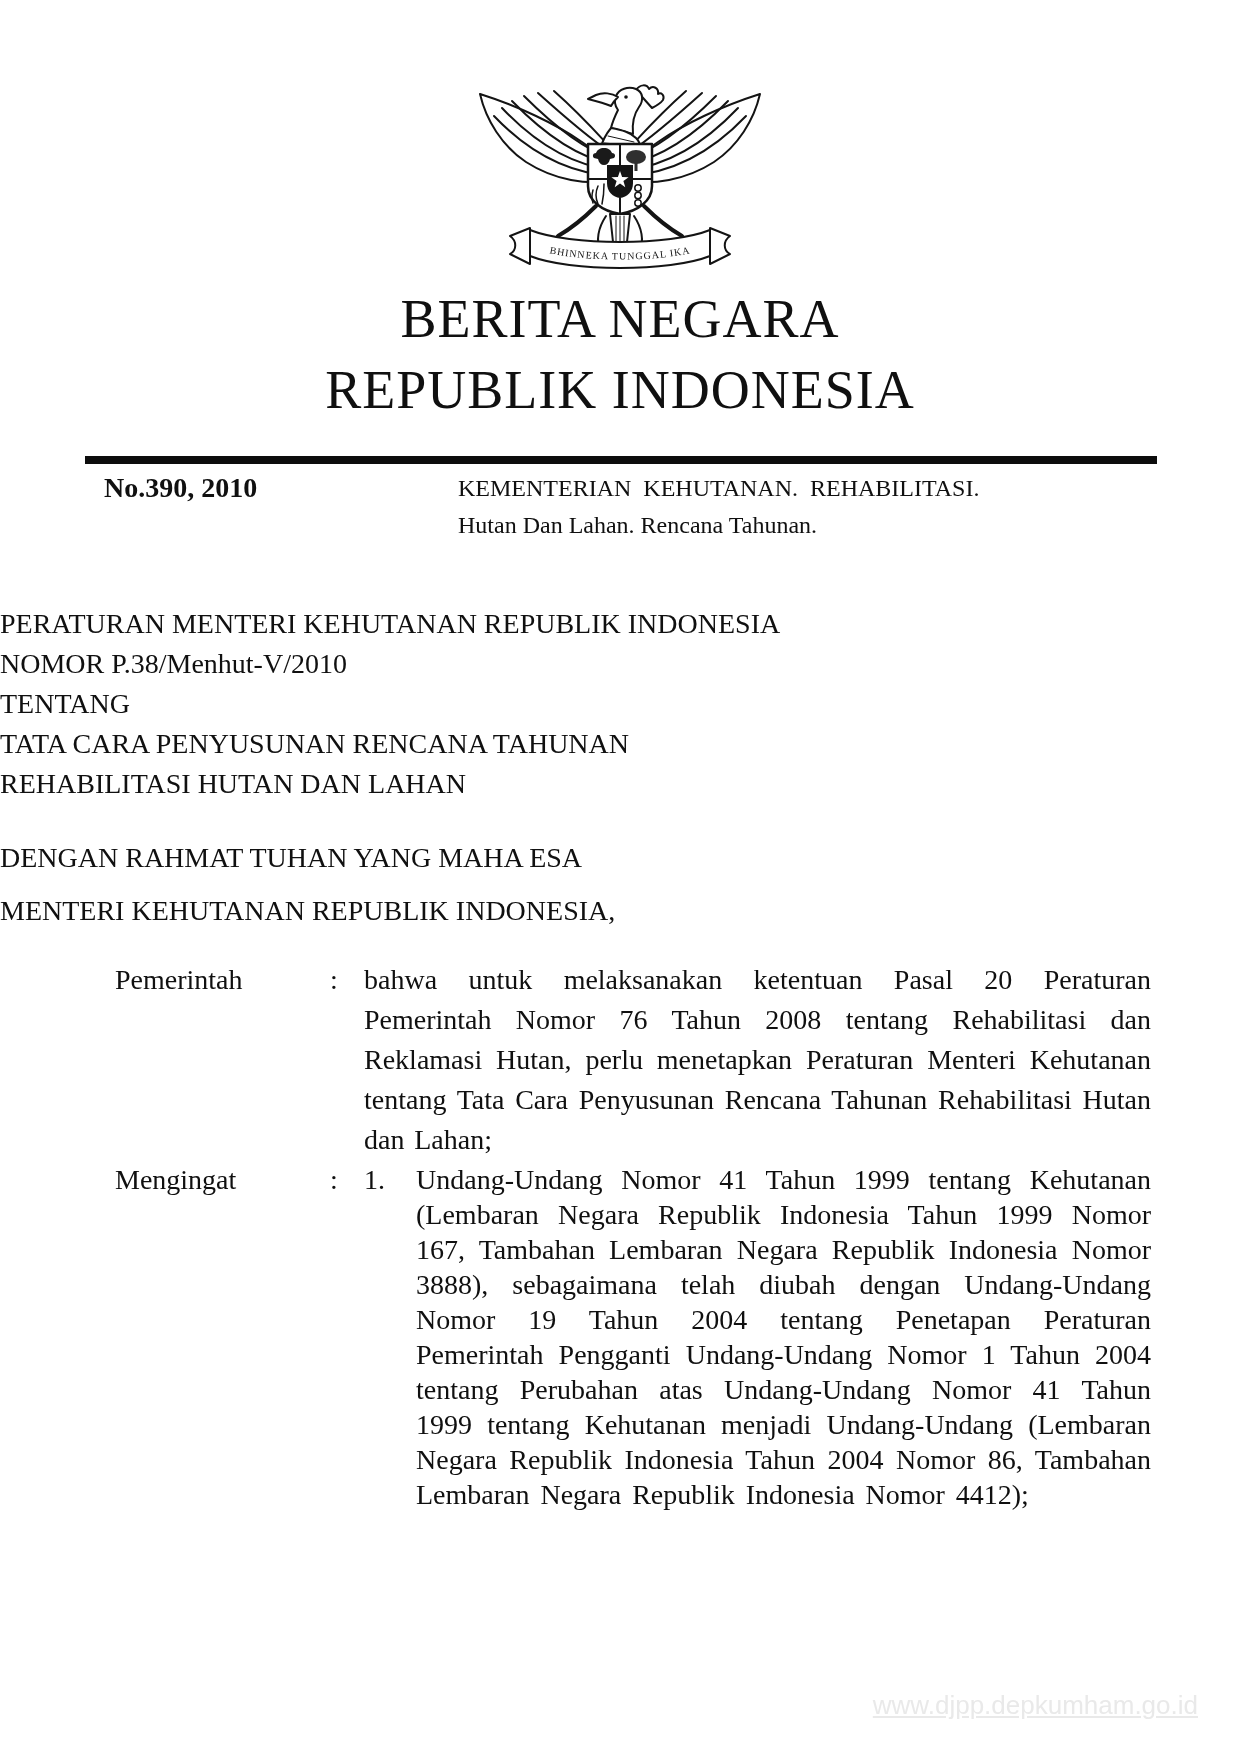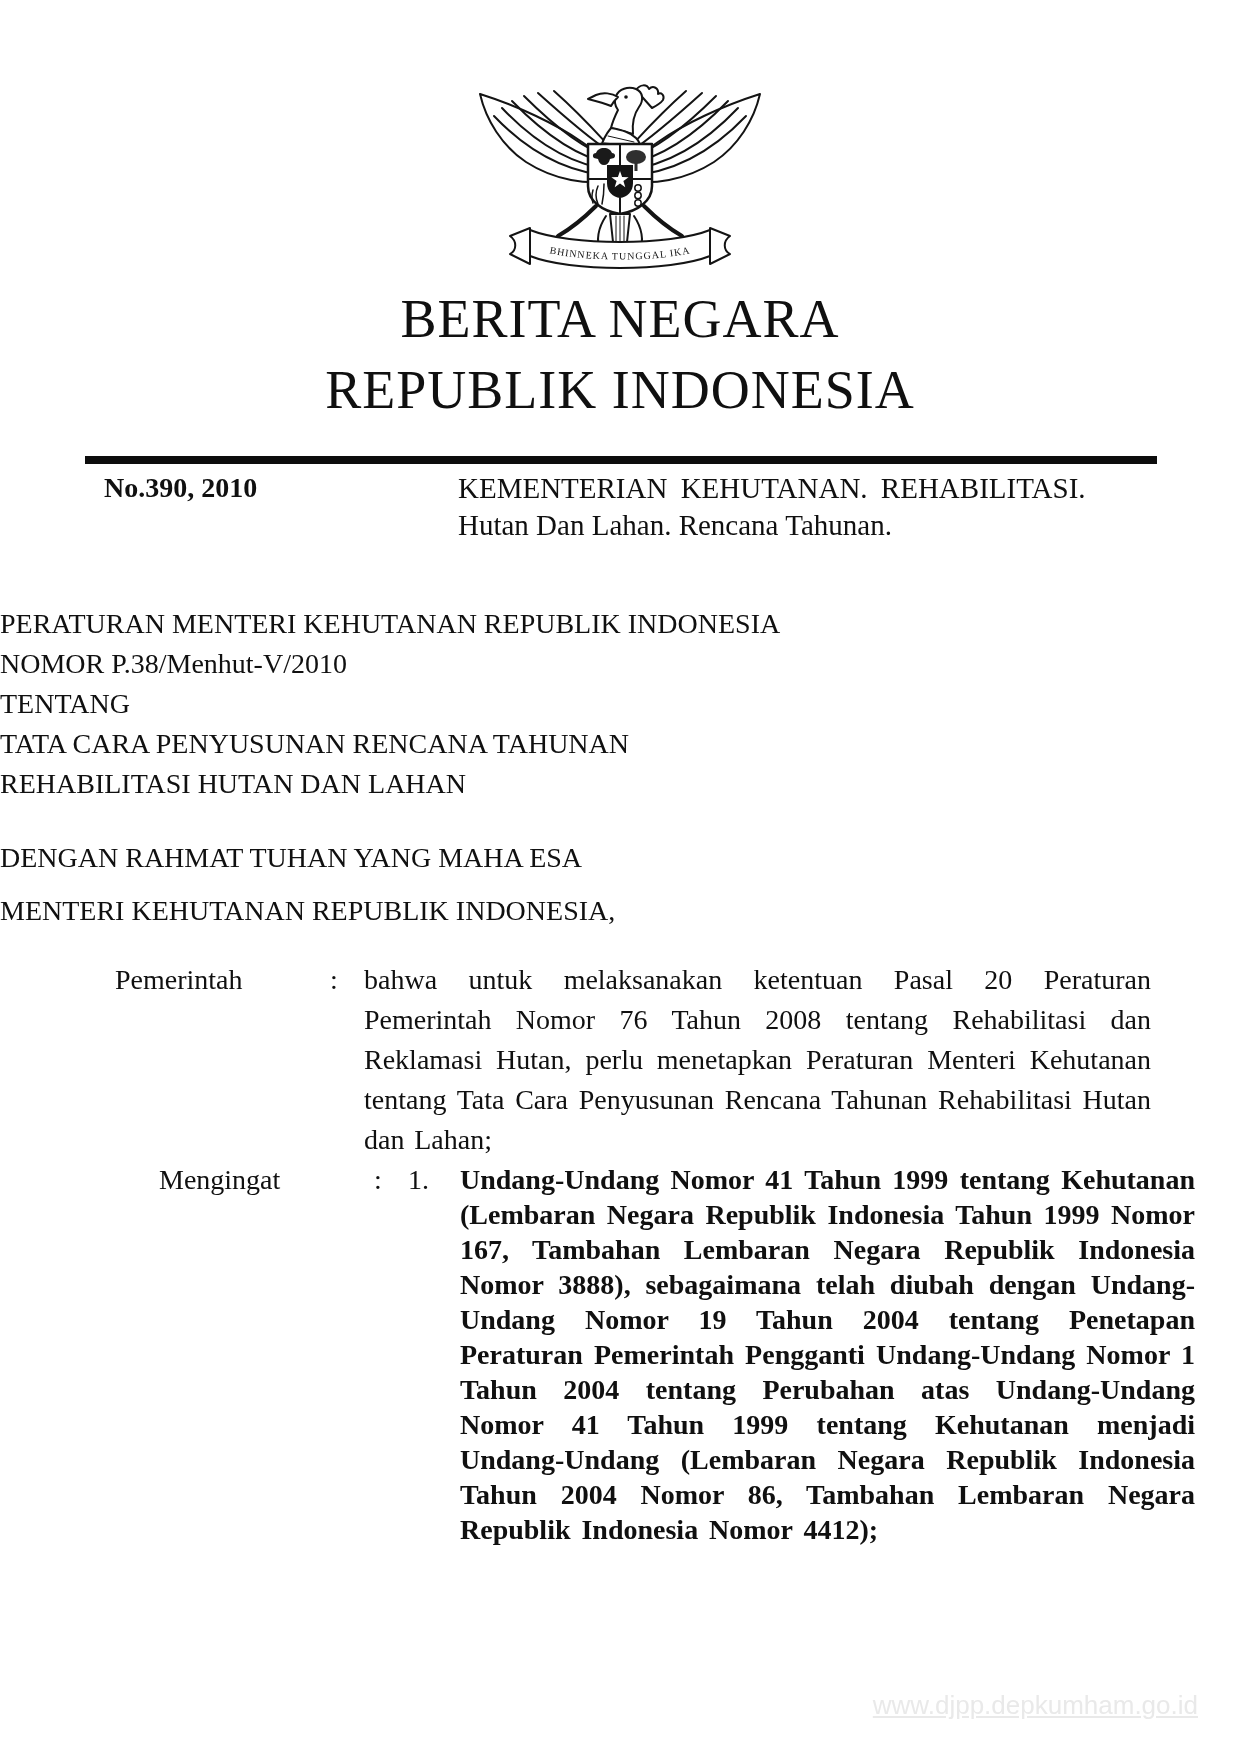--- a/index.html
+++ b/index.html
@@ -49,21 +49,21 @@
     left: 104px;
     font-size: 28px;
     line-height: 36px;
     font-weight: bold;
   }
   .subject {
     position: absolute;
     top: 470px;
     left: 458px;
     width: 700px;
-    font-size: 29px;
+    font-size: 24px;
     line-height: 37px;
   }
   .subject .l1 { word-spacing: 6px; }
 
   
   .heading {
     position: absolute;
     top: 604px;
     left: 0;
     width: 100%;
@@ -77,28 +77,28 @@
   
   .clause {
     position: absolute;
     left: 115px;
     width: 1036px;
     display: grid;
     grid-template-columns: 215px 34px 1fr;
     font-size: 28px;
   }
   .clause-1 { top: 960px;  line-height: 40px; }
-  .clause-2 { top: 1162px; line-height: 35px; margin-left: 44px; }
+  .clause-2 { top: 1162px; line-height: 35px; }
   .clause .content { text-align: justify; word-spacing: 0.10em; }
   .clause-2 .content {
     display: grid;
     grid-template-columns: 52px 1fr;
     text-align: left;
   }
-  .clause-2 .content .text { text-align: justify; word-spacing: 0.14em; font-weight: bold; }
+  .clause-2 .content .text { text-align: justify; word-spacing: 0.14em; }
 
   
   .watermark {
     position: absolute;
     top: 1690px;
     right: 42px;
     font-family: "Liberation Sans", sans-serif;
     font-size: 26px;
     color: #e9e9e9;
     text-decoration: underline;

